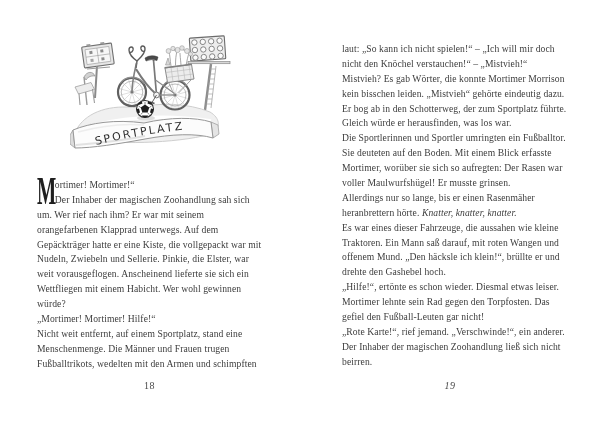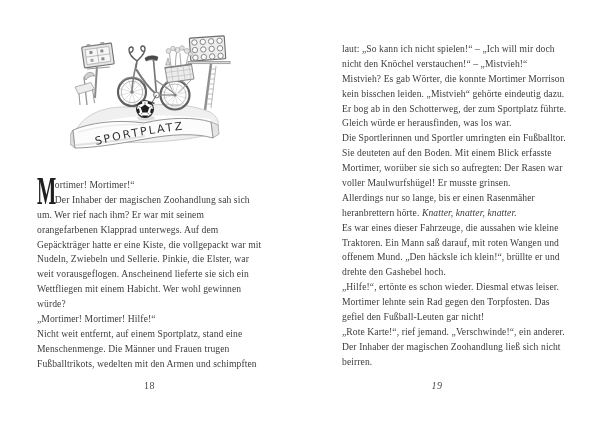--- a/index.html
+++ b/index.html
@@ -31,21 +31,21 @@
     font-size:40px;line-height:40px;font-weight:bold;color:#1f1f1f;
     transform:scaleX(0.60);transform-origin:0 0;
     font-family:"Liberation Serif",serif;
   }
 
   .pagenum{
     position:absolute;top:380px;font-size:10px;color:#4a4a4a;
     text-align:center;letter-spacing:0.5px;
   }
   .pagenum-left{left:37px;width:225px;}
-  .pagenum-right{left:27px;width:220px;font-style:italic;}
+  .pagenum-right{left:40px;width:220px;font-style:italic;}
 </style>
 </head>
 <body>
 
 <div class="spread">
 
   <section class="page page-left">
 
     <svg class="illu" width="170" height="140" viewBox="0 0 170 140" xmlns="http://www.w3.org/2000/svg">
 

